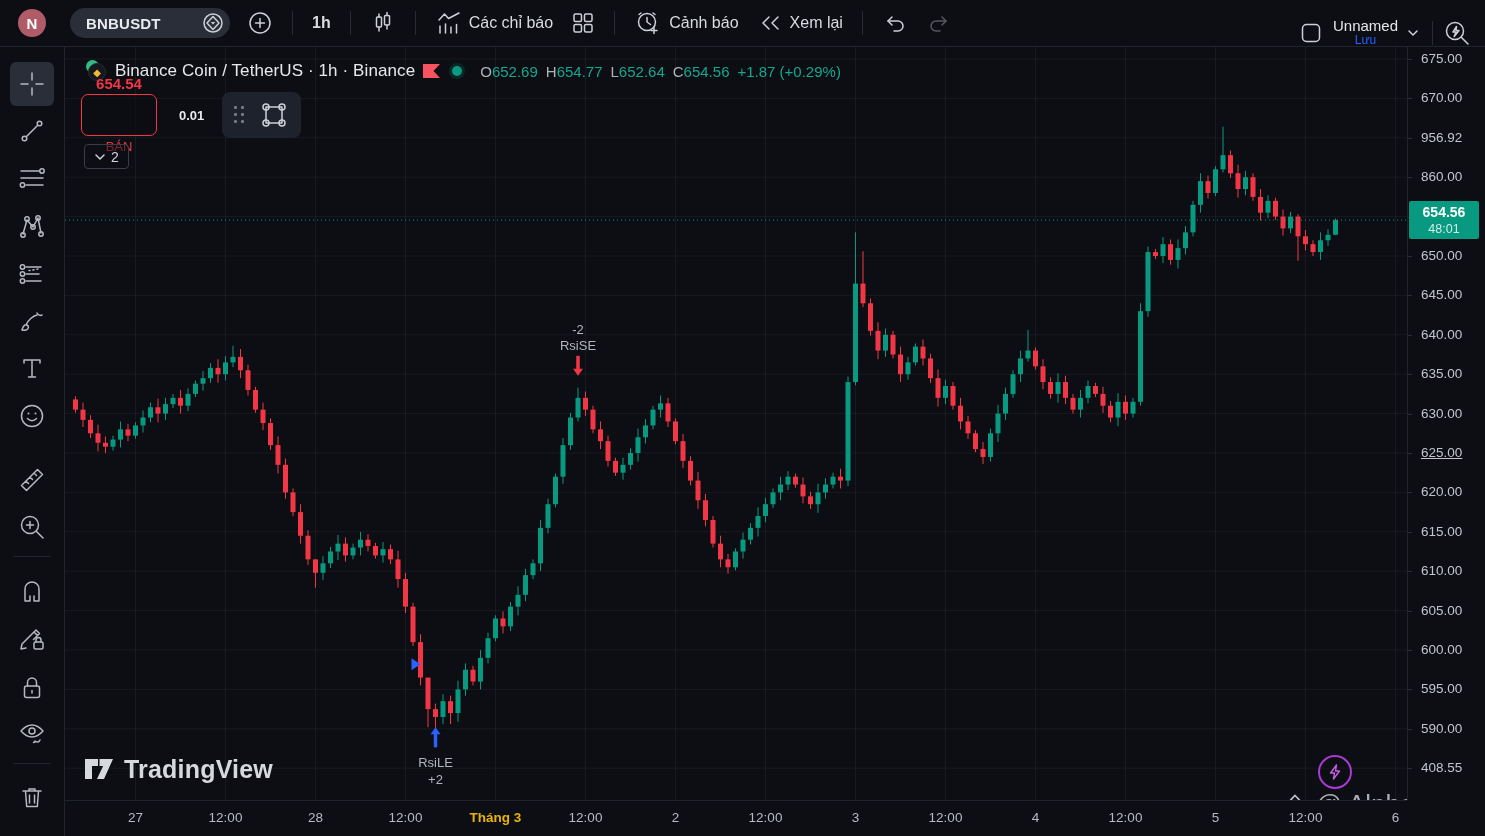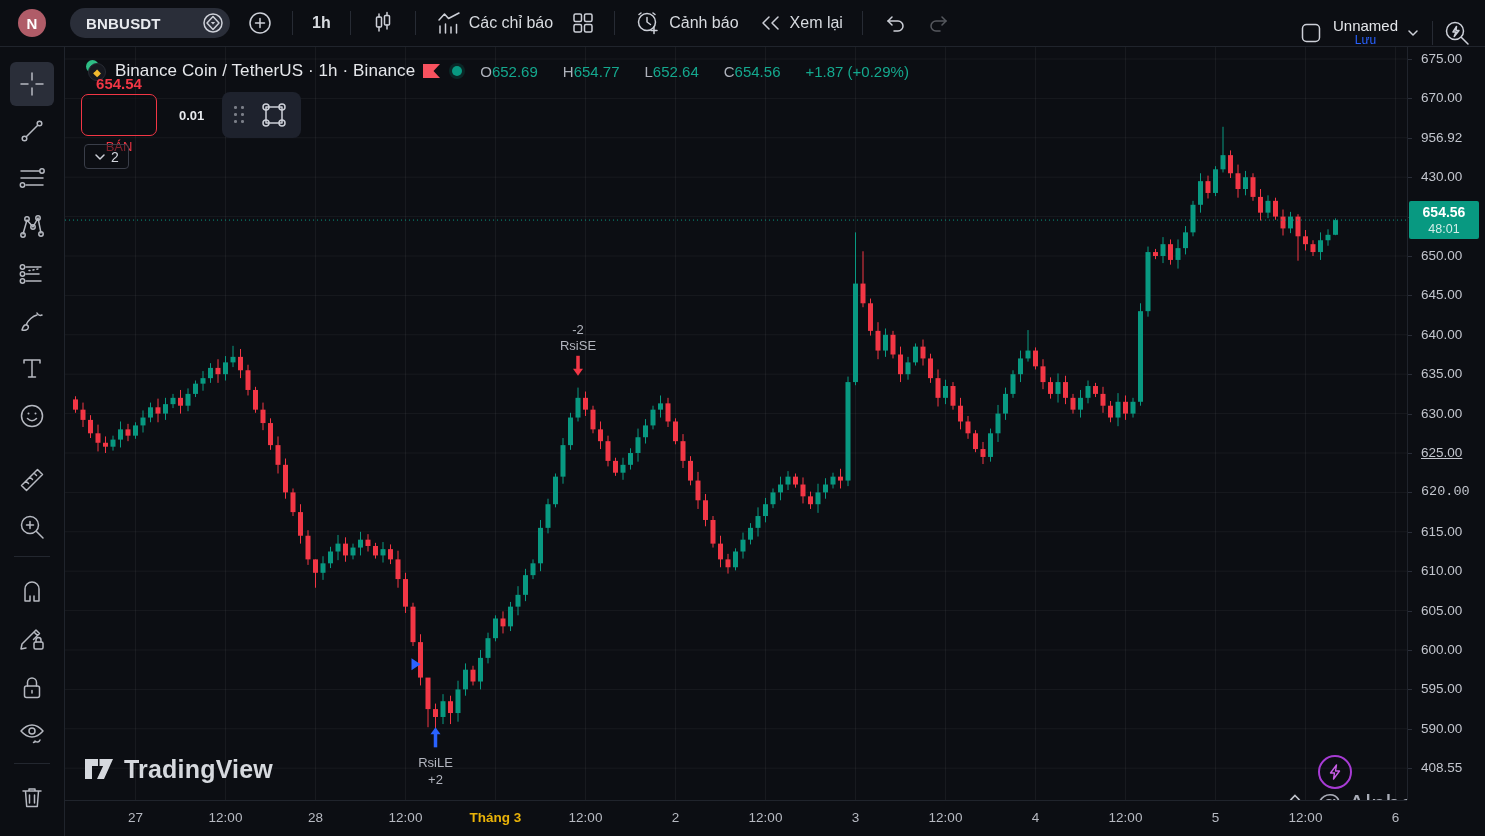--- a/index.html
+++ b/index.html
@@ -40,21 +40,21 @@
 
   
   #legend { position:absolute; left:85px; top:60px; display:flex; align-items:center; gap:8px; z-index:6; }
   #legend .coin { position:relative; width:22px; height:22px; }
   #legend .coin .c1 { position:absolute; left:1px; top:0; width:13px; height:13px; border-radius:50%;
     background:#2ebd85; }
   #legend .coin .c2 { position:absolute; left:3px; top:3px; width:18px; height:18px; border-radius:50%;
     background:#16181f; border:1px solid #272b34; color:#f3ba2f; font-size:10px;
     display:flex; align-items:center; justify-content:center; }
   #legend .title { font-size:17px; color:#e6e8ec; letter-spacing:.1px; }
-  #legend .ohlc { font-size:15px; margin-left:6px; display:flex; gap:25px;justify-content:space-between; }
+  #legend .ohlc { font-size:15px; margin-left:6px; display:flex; gap:8px;justify-content:space-between; }
   .ohlc .lt { color:#aeb2bb; }
   .ohlc .vl, .chg { color:#14a88e; }
   .status-dot { width:10px; height:10px; border-radius:50%; background:#089981;
     box-shadow:0 0 0 3px rgba(8,153,129,.18); margin:0 4px; }
 
   #trade-row { position:absolute; left:81px; top:92px; display:flex; align-items:center; z-index:6; }
   #sell-btn { width:76px; height:42px; border:1px solid #f23645; border-radius:7px; background:rgba(12,14,19,.6);
     display:flex; flex-direction:column; align-items:center; justify-content:center; cursor:pointer; line-height:1.15; }
   #sell-btn .p { color:#f23645; font-weight:bold; font-size:15px; }
   #sell-btn .s { color:#f23645; font-size:13px;margin-top:48px; }
@@ -783,37 +783,37 @@
     <div class="lp">654.56</div>
     <div class="cd">48:01</div>
   </div>
 <div class="pa-tick" style="top: 12px;"></div>
     <div class="pa-label" style="top: 4px;">675.00</div>
     <div class="pa-tick" style="top: 51.4px;"></div>
     <div class="pa-label" style="top: 43.4px;">670.00</div>
     <div class="pa-tick" style="top: 90.8px;"></div>
     <div class="pa-label" style="top: 82.8px;">956.92</div>
     <div class="pa-tick" style="top: 130.2px;"></div>
-    <div class="pa-label" style="top: 122.2px;">430.00</div>
+    <div class="pa-label" style="top: 122.2px;">860.00</div>
     <div class="pa-tick" style="top: 169.6px;"></div>
     <div class="pa-label" style="top: 161.6px;">655.00</div>
     <div class="pa-tick" style="top: 209px;"></div>
     <div class="pa-label" style="top: 201px;">650.00</div>
     <div class="pa-tick" style="top: 248.4px;"></div>
     <div class="pa-label" style="top: 240.4px;">645.00</div>
     <div class="pa-tick" style="top: 287.8px;"></div>
     <div class="pa-label" style="top: 279.8px;">640.00</div>
     <div class="pa-tick" style="top: 327.2px;"></div>
     <div class="pa-label" style="top: 319.2px;">635.00</div>
     <div class="pa-tick" style="top: 366.6px;"></div>
     <div class="pa-label" style="top: 358.6px;">630.00</div>
     <div class="pa-tick" style="top: 406px;"></div>
     <div class="pa-label" style="top: 398px; text-decoration: underline;">625.00</div>
     <div class="pa-tick" style="top: 445.4px;"></div>
-    <div class="pa-label" style="top: 437.4px; font-family: Liberation Mono, monospace;">620.00</div>
+    <div class="pa-label" style="top: 437.4px;">620.00</div>
     <div class="pa-tick" style="top: 484.8px;"></div>
     <div class="pa-label" style="top: 476.8px;">615.00</div>
     <div class="pa-tick" style="top: 524.2px;"></div>
     <div class="pa-label" style="top: 516.2px;">610.00</div>
     <div class="pa-tick" style="top: 563.6px;"></div>
     <div class="pa-label" style="top: 555.6px;">605.00</div>
     <div class="pa-tick" style="top: 603px;"></div>
     <div class="pa-label" style="top: 595px;">600.00</div>
     <div class="pa-tick" style="top: 642.4px;"></div>
     <div class="pa-label" style="top: 634.4px;">595.00</div>

